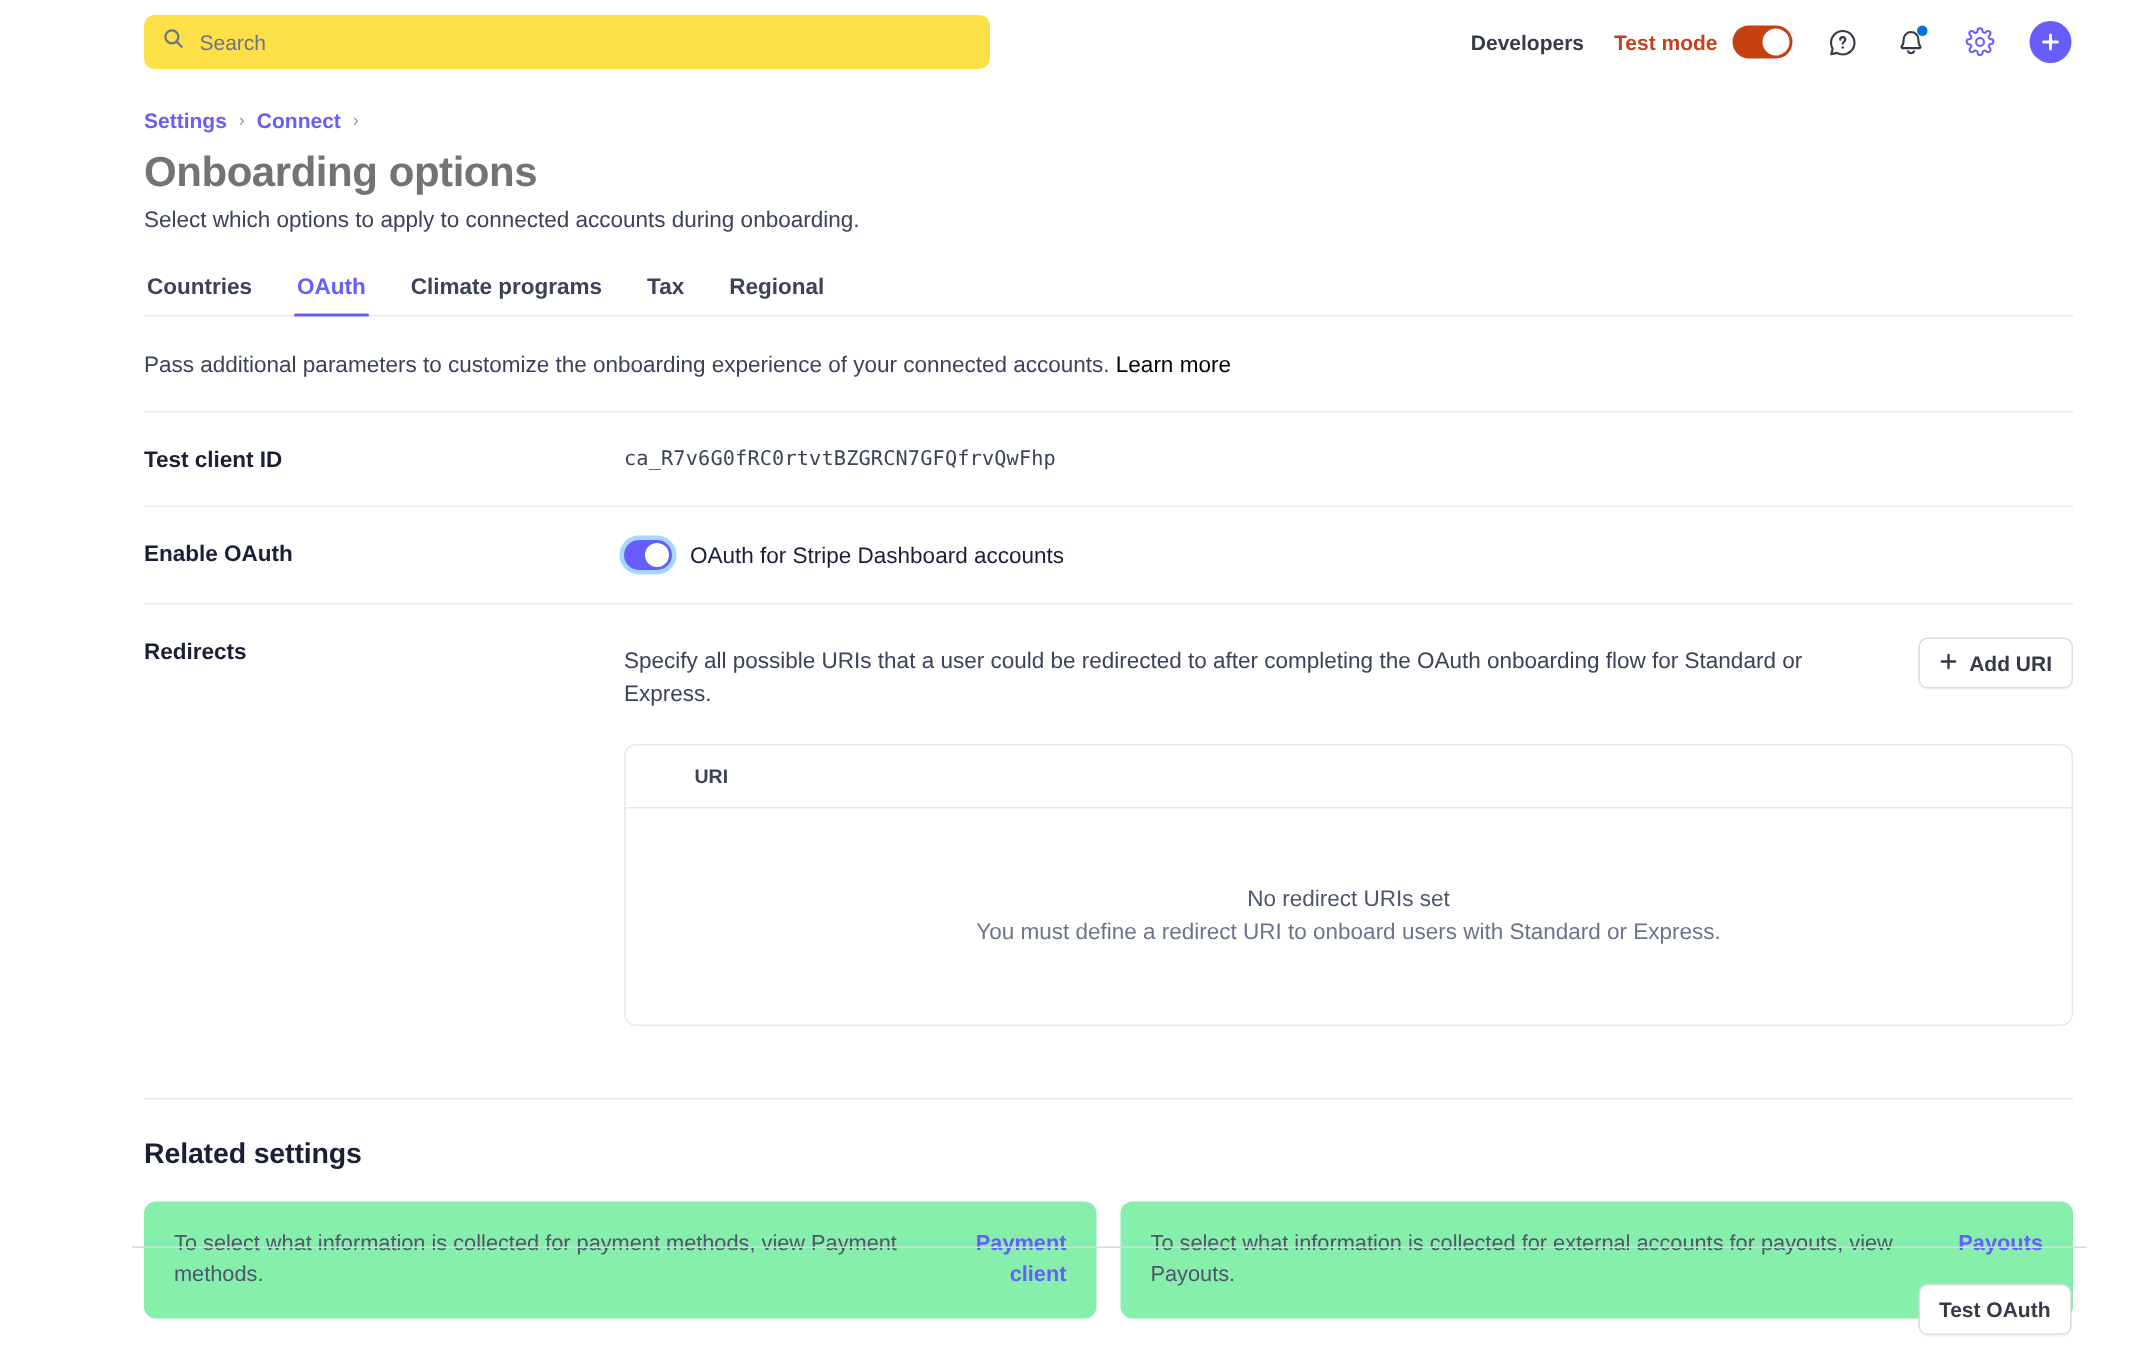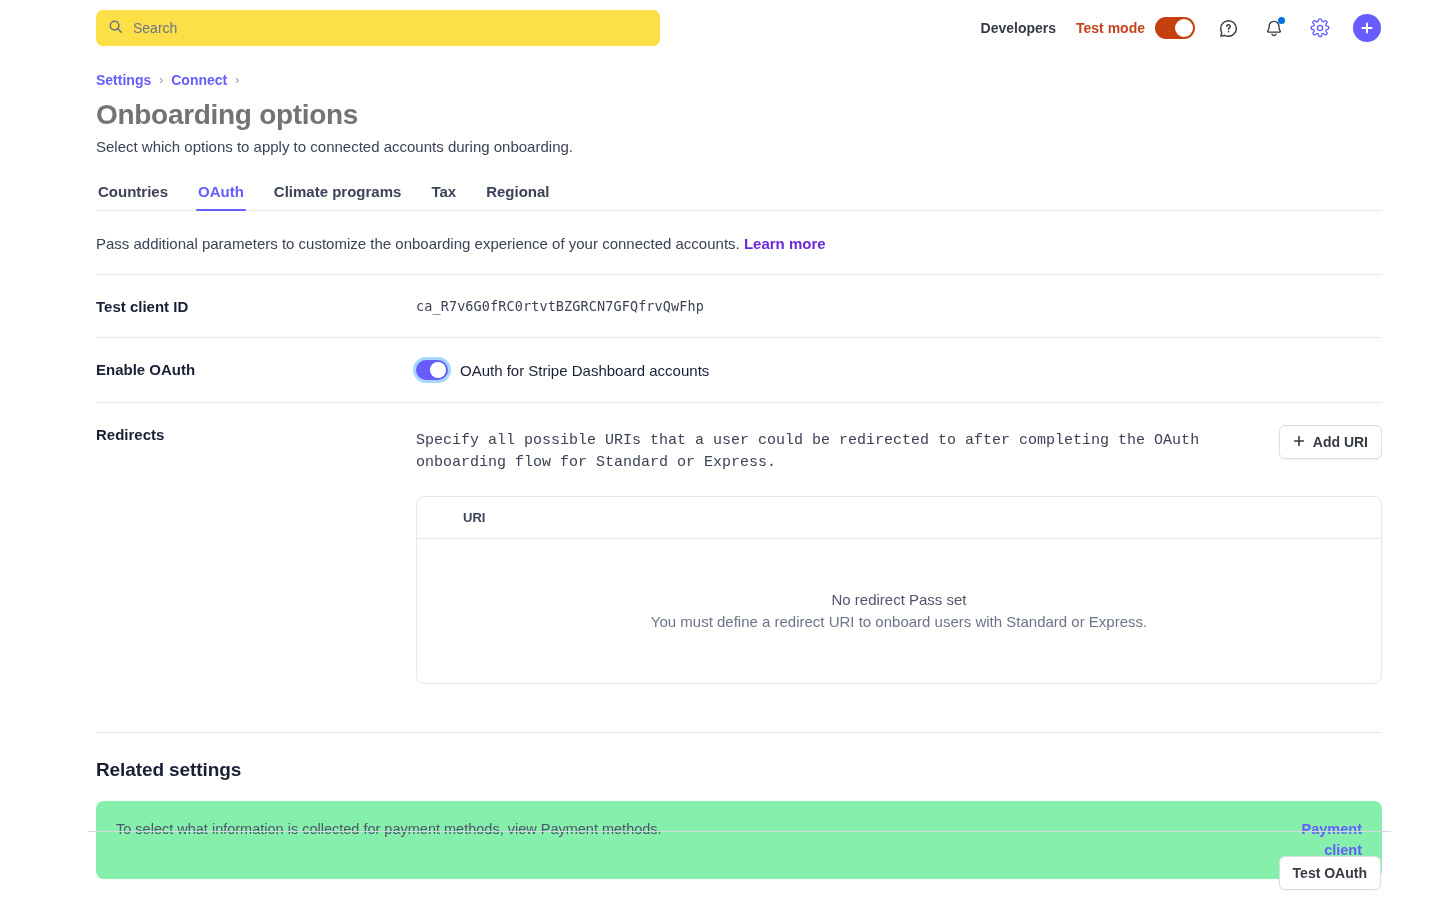--- a/index.html
+++ b/index.html
@@ -179,22 +179,22 @@
     border-radius: 2px;
   }
 
   
   .desc {
     font-size: 15px;
     color: #3c4257;
     margin-top: 24px;
   }
   .desc a {
-    color: #6d28d9;
-    font-weight: 700;
+    color: #000000;
+    font-weight: 400;
     text-decoration: none;
     cursor: pointer;
   }
 
   
   .srow {
     display: flex;
     align-items: flex-start;
     border-top: 1px solid #e6e8ee;
     padding: 22px 0;
@@ -255,21 +255,20 @@
     display: flex;
     align-items: flex-start;
     gap: 16px;
   }
   .redirect-desc {
     font-size: 15px;
     color: #3c4257;
     flex: 1;
     line-height: 1.45;
     padding-top: 5px;
-    font-family: Liberation Mono, monospace;
   }
   .btn {
     border: 1px solid #d8dee4;
     background: #ffffff;
     border-radius: 6px;
     font-size: 14px;
     font-weight: 600;
     color: #353a44;
     padding: 8px 13px;
     cursor: pointer;
@@ -488,36 +487,40 @@
           </span>
           <span>Add URI</span>
         </button>
       </div>
 
       <div class="uri-table">
         <div class="uri-thead">
           <span>URI</span>
         </div>
         <div class="uri-empty">
-          <div class="t1">No redirect Pass set</div>
+          <div class="t1">No redirect URIs set</div>
           <div class="t2">You must define a redirect URI to onboard users with Standard or Express.</div>
         </div>
       </div>
     </div>
   </div>
 
   <div class="related">
     <h2>Related settings</h2>
     <div class="cards">
 
       <div class="card">
         <div class="card-text">To select what information is collected for payment methods, view Payment methods.</div>
         <div class="card-link wrap">Payment client</div>
       </div>
 
+      <div class="card">
+        <div class="card-text">To select what information is collected for external accounts for payouts, view Payouts.</div>
+        <div class="card-link">Payouts</div>
+      </div>
 
     </div>
   </div>
 
 </div>
 
 <div class="footer">
   <button class="btn">Test OAuth</button>
 </div>
 

